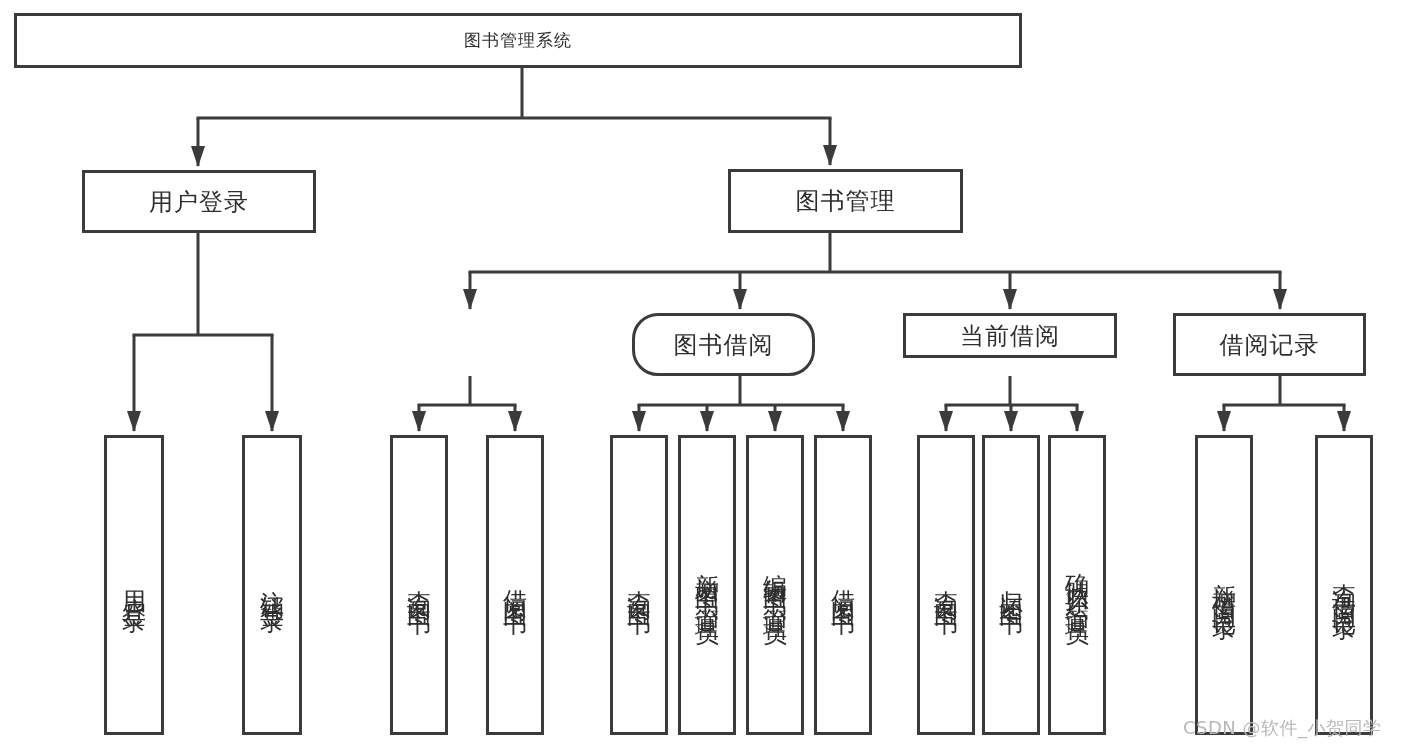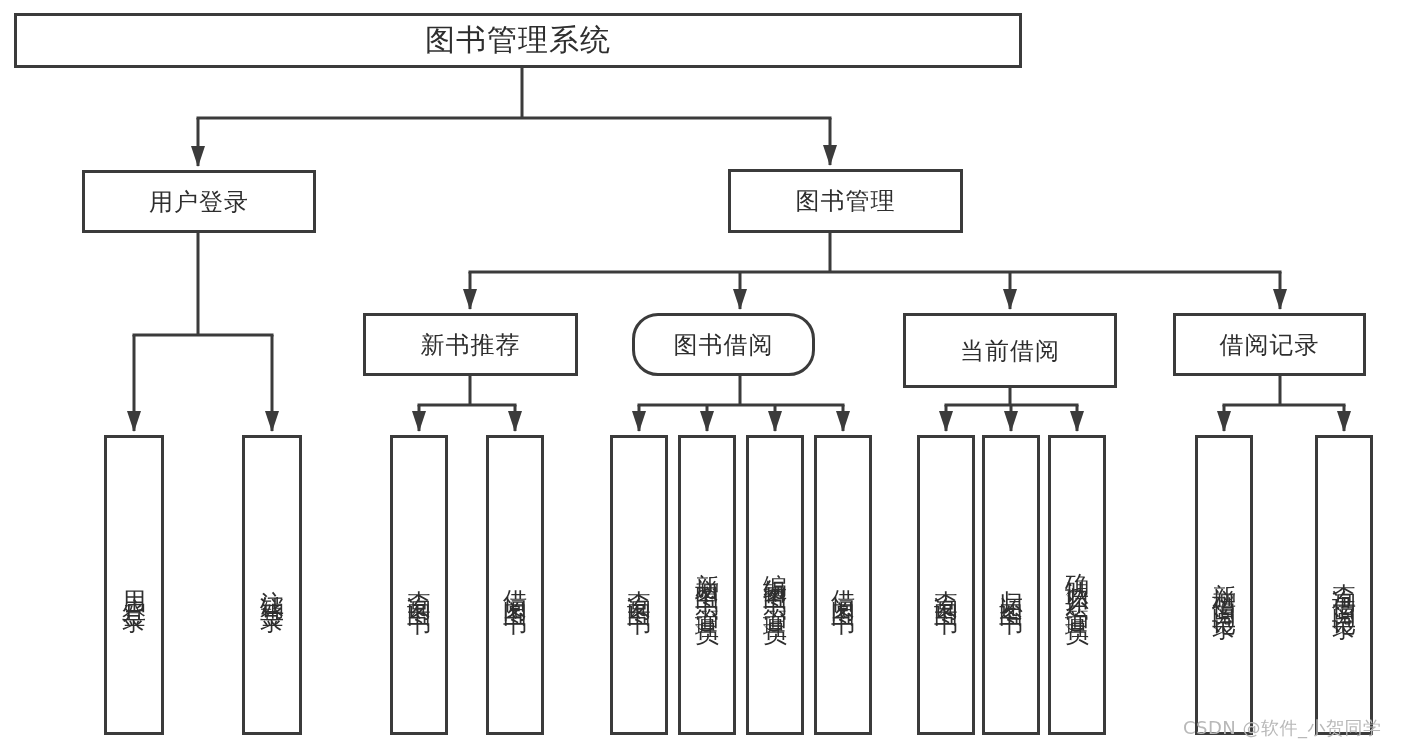--- a/index.html
+++ b/index.html
@@ -31,21 +31,21 @@
     display: flex;
     align-items: center;
     justify-content: center;
     text-align: center;
   }
   .hlabel {
     font-size: 24px;
     letter-spacing: 1px;
     white-space: nowrap;
   }
-  .root .hlabel { font-size: 30px; }
+  .root .hlabel { font-size: 17px; }
   .leaf {
     top: 435px;
     height: 300px;
   }
   .vlabel {
     writing-mode: vertical-rl;
     text-orientation: mixed;
     font-size: 24px;
     letter-spacing: 7px;
     line-height: 1;
@@ -114,27 +114,24 @@
     <span class="hlabel">图书管理系统</span>
   </div>
 
   <div class="box" style="left:82px; top:170px; width:234px; height:63px;">
     <span class="hlabel">用户登录</span>
   </div>
   <div class="box" style="left:728px; top:169px; width:235px; height:64px;">
     <span class="hlabel">图书管理</span>
   </div>
 
-  <div class="box" style="left:363px; top:313px; width:215px; height:63px;">
-    <span class="hlabel">新书推荐</span>
-  </div>
   <div class="box" style="left:632px; top:313px; width:183px; height:63px;border-radius:26px;">
     <span class="hlabel">图书借阅</span>
   </div>
-  <div class="box" style="left:903px; top:313px; width:214px; height:75px;">
+  <div class="box" style="left:903px; top:313px; width:214px; height:45px;">
     <span class="hlabel">当前借阅</span>
   </div>
   <div class="box" style="left:1173px; top:313px; width:193px; height:63px;">
     <span class="hlabel">借阅记录</span>
   </div>
 
   <div class="box leaf" style="left:104px; width:60px;">
     <span class="vlabel">用户登录</span>
   </div>
   <div class="box leaf" style="left:242px; width:60px;">

